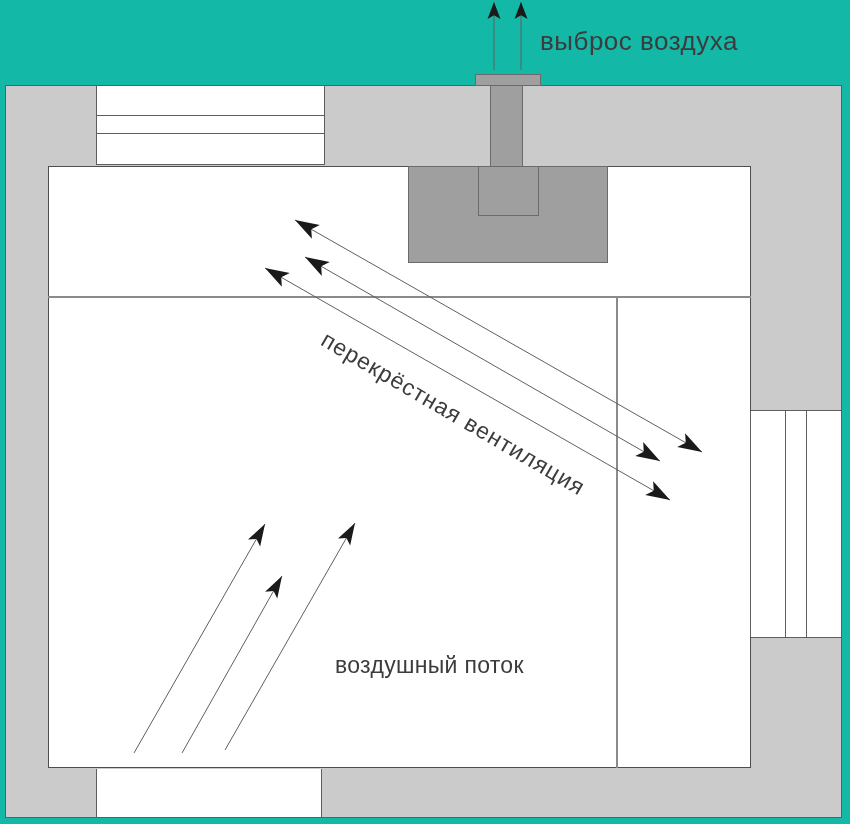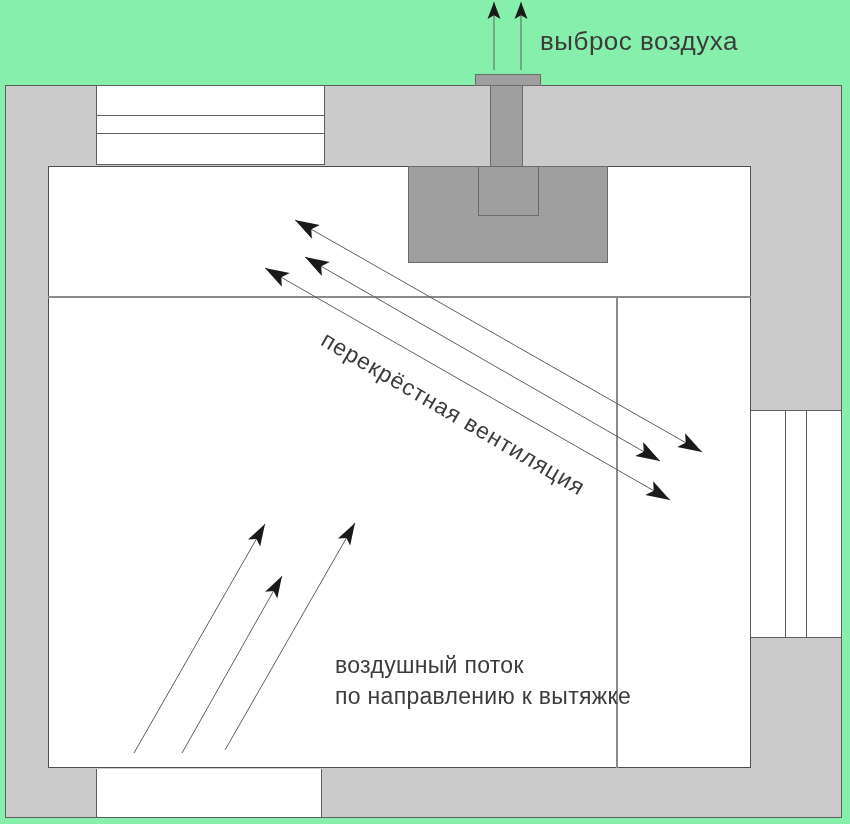--- a/index.html
+++ b/index.html
@@ -1,19 +1,19 @@
 <!DOCTYPE html>
 <html style="--wall-fill: #cbcbcb; --wall-line: #5e5e5e; --room-line: #4e4e4e; --unit-fill: #9f9f9f; --unit-line: #6b6b6b; --partition-line: #8a8a8a; --arrow-line: #606060; --arrow-head: #1a1a1a; --text-color: #3c3c3c;"><head>
 <meta charset="utf-8">
 <style>
   html,body{margin:0;padding:0;background:#ffffff;}
   #canvas{
     position:relative;
     width:850px;height:824px;
-    background:#86efac;
+    background:#14b8a6;
     font-family:"Liberation Sans","DejaVu Sans",sans-serif;
     overflow:hidden;
   }
   .abs{position:absolute;box-sizing:border-box;}
   
   #walls-outer{
     left:5px;top:85px;width:837px;height:733px;
     background:var(--wall-fill,#cbcbcb);
     border:1px solid var(--wall-line,#5e5e5e);
     z-index:1;
@@ -164,16 +164,15 @@
         <polygon points="355,523 350.14123992866524,545.5697242023292 346.4721306316809,537.8909718969879 337.99242835769604,538.6122550207168" fill="#1a1a1a"></polygon>
       </g>
     </svg>
 
   <div class="diagram-label" id="label-exhaust">выброс воздуха</div>
 
   <div class="diagram-label" id="label-cross-vent">перекрёстная вентиляция</div>
 
   <div class="diagram-label" id="label-airflow">
     <div>воздушный поток</div>
-    <div>по направлению к вытяжке</div>
   </div>
 
 </div>
 
 </body></html>

